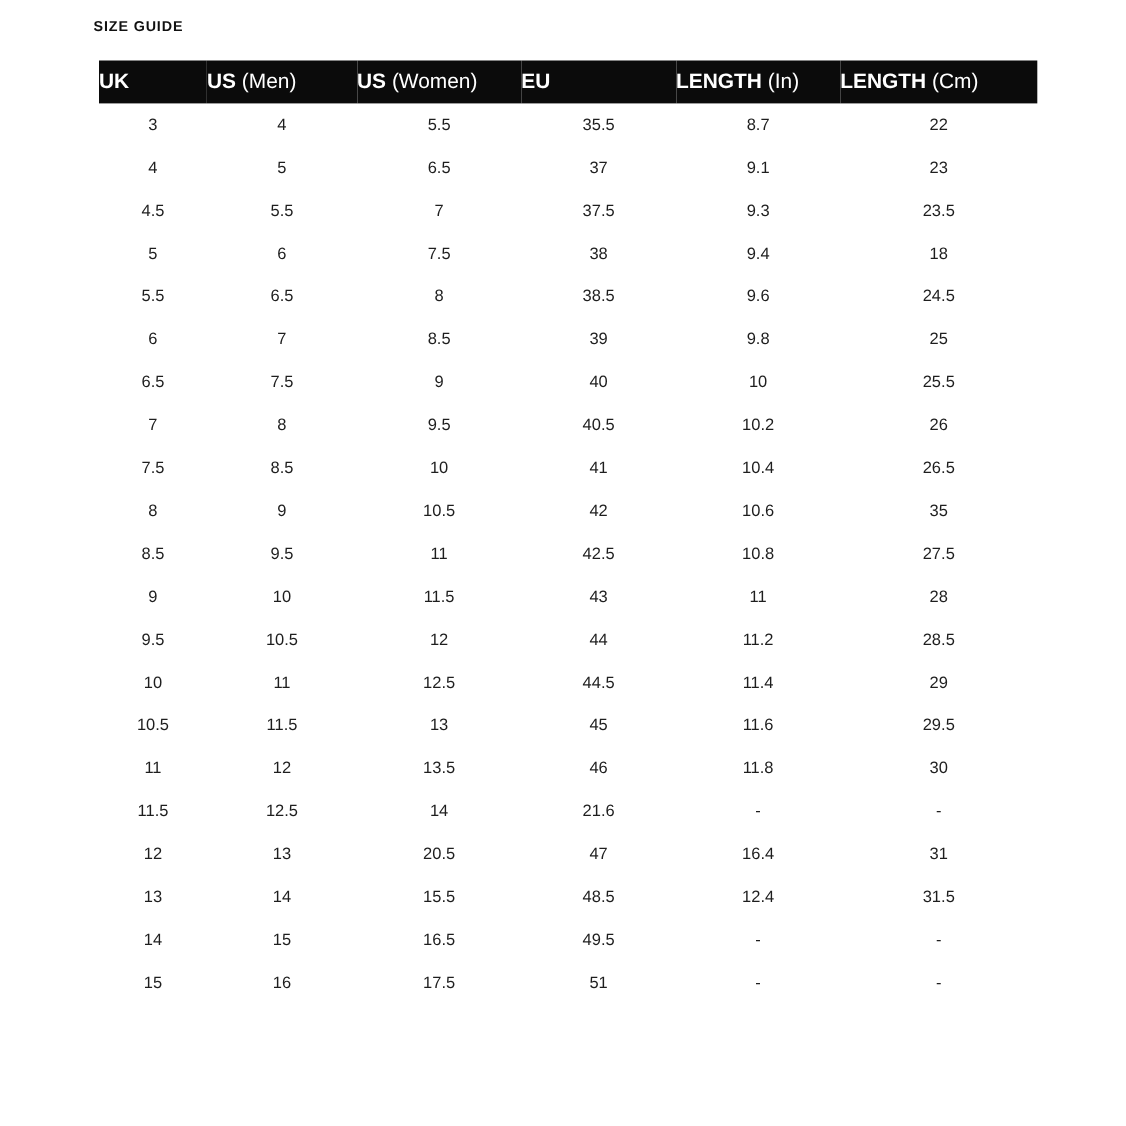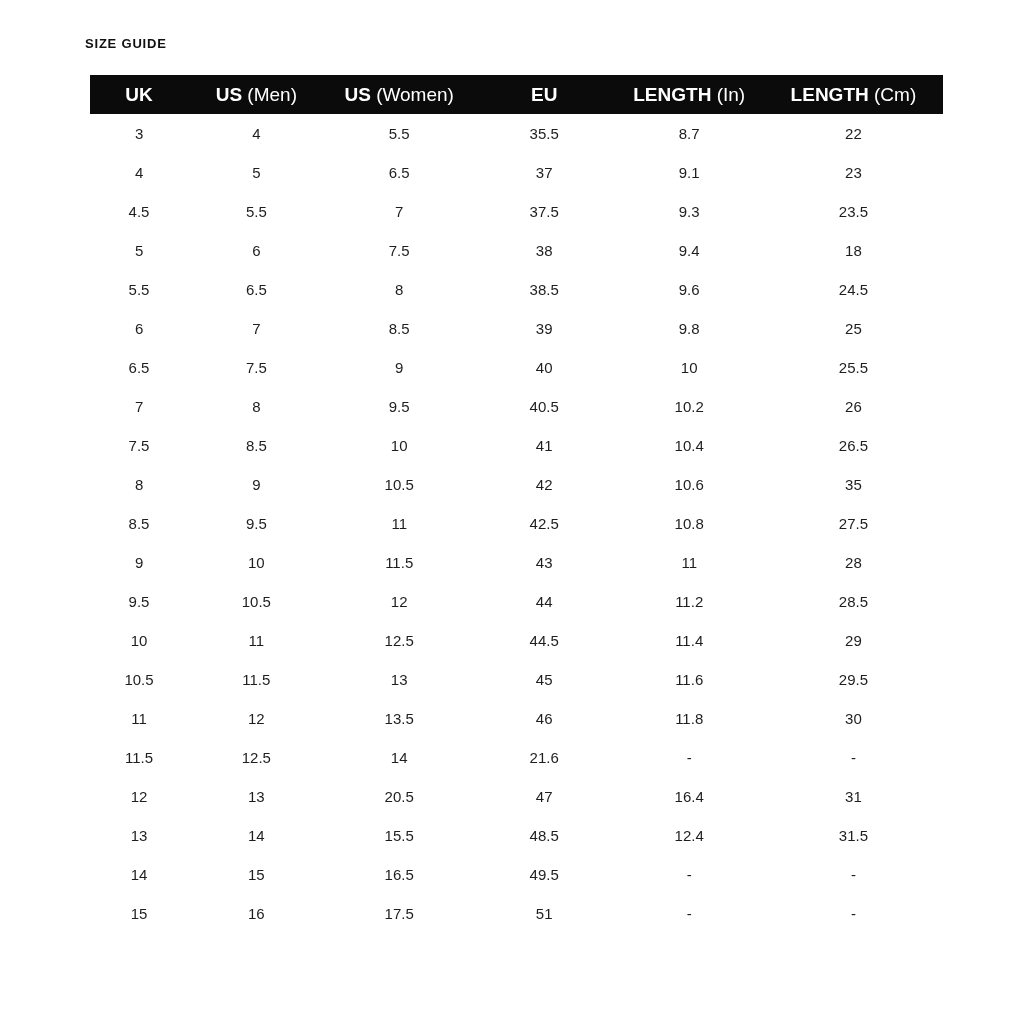--- a/index.html
+++ b/index.html
@@ -7,21 +7,21 @@
     padding: 0;
     background: #ffffff;
     font-family: "Liberation Sans", sans-serif;
   }
   .page {
     position: relative;
     width: 1024px;
     height: 1024px;
     background: #ffffff;
     box-sizing: border-box;
-    padding: 36px 0 0 85px;
+    padding: 16px 0 0 85px;
     color: #1e1e1e;
   }
   .eyebrow {
     font-size: 13px;
     font-weight: bold;
     letter-spacing: 0.8px;
     color: #111111;
     line-height: 16px;
   }
   .title {
@@ -40,21 +40,21 @@
     margin: 23px 0 0 5px;
   }
   table.size-table thead tr {
     background: #0b0b0b;
     color: #ffffff;
     height: 39px;
   }
   table.size-table th {
     font-size: 19px;
     font-weight: bold;
-    text-align: center;
+    text-align: left;
     vertical-align: middle;
     padding: 0;
     white-space: nowrap;
   }
   table.size-table th .light {
     font-weight: normal;
   }
   table.size-table td {
     height: 39px;
     text-align: center;

